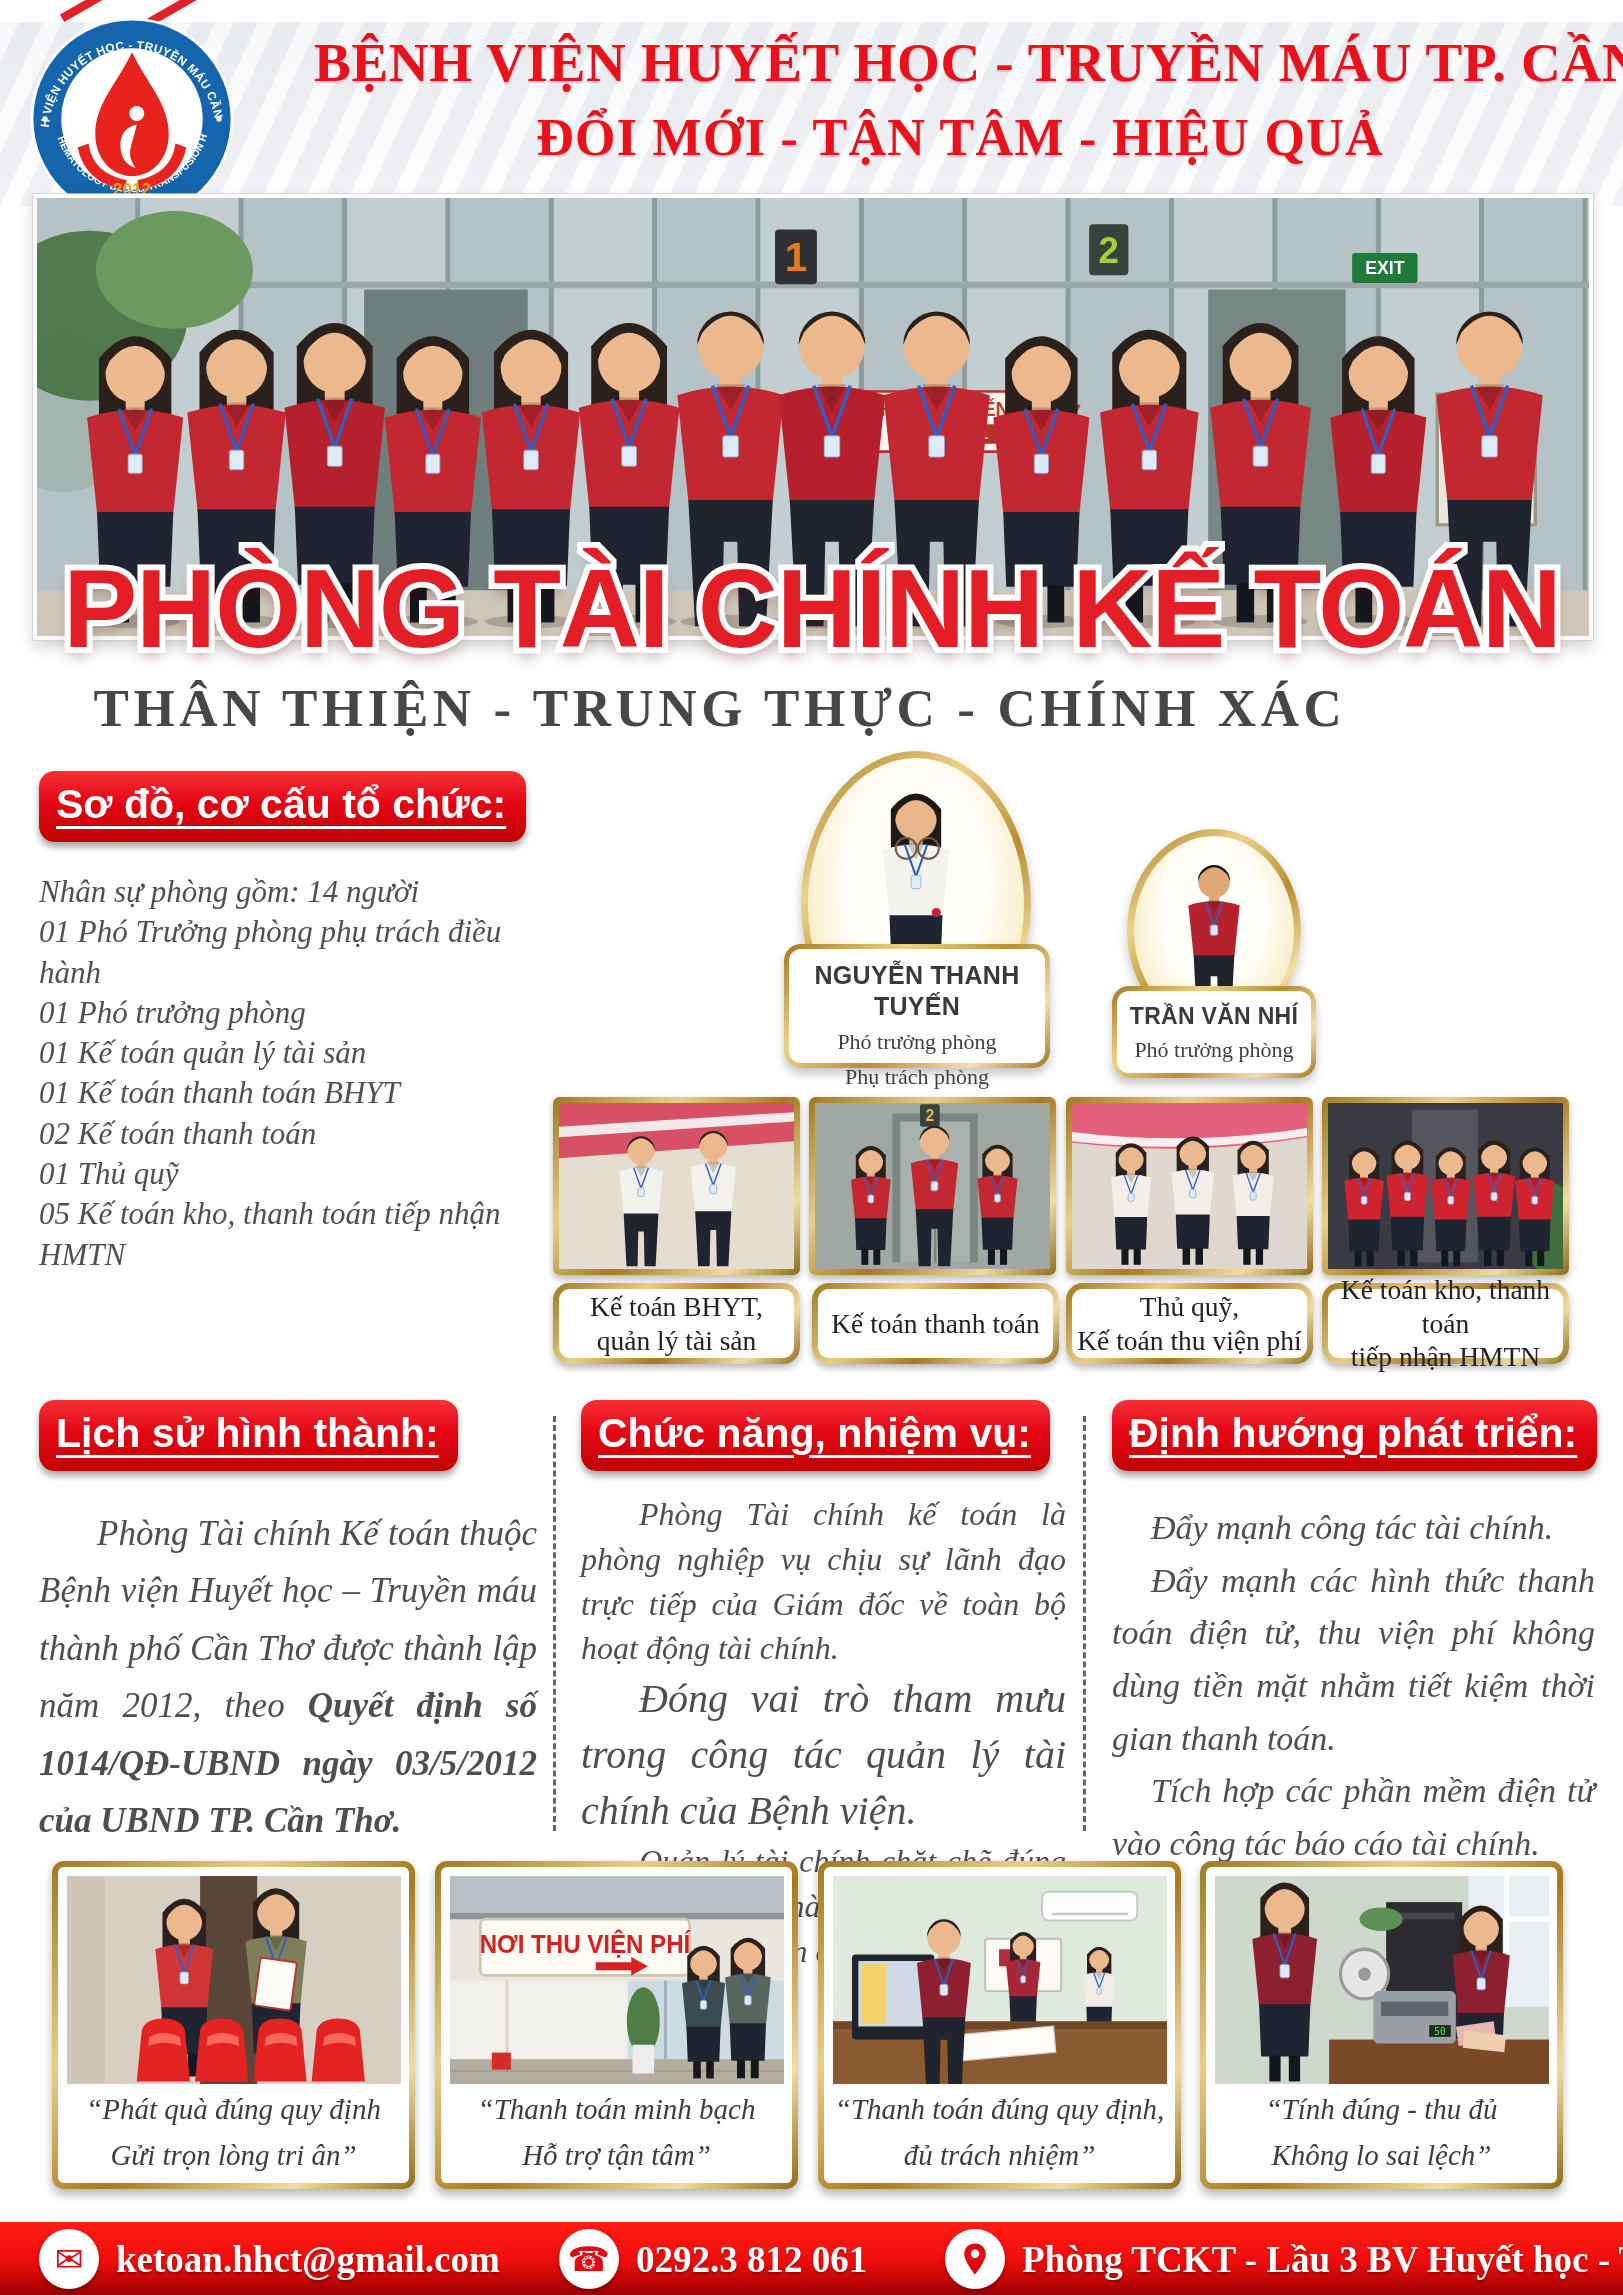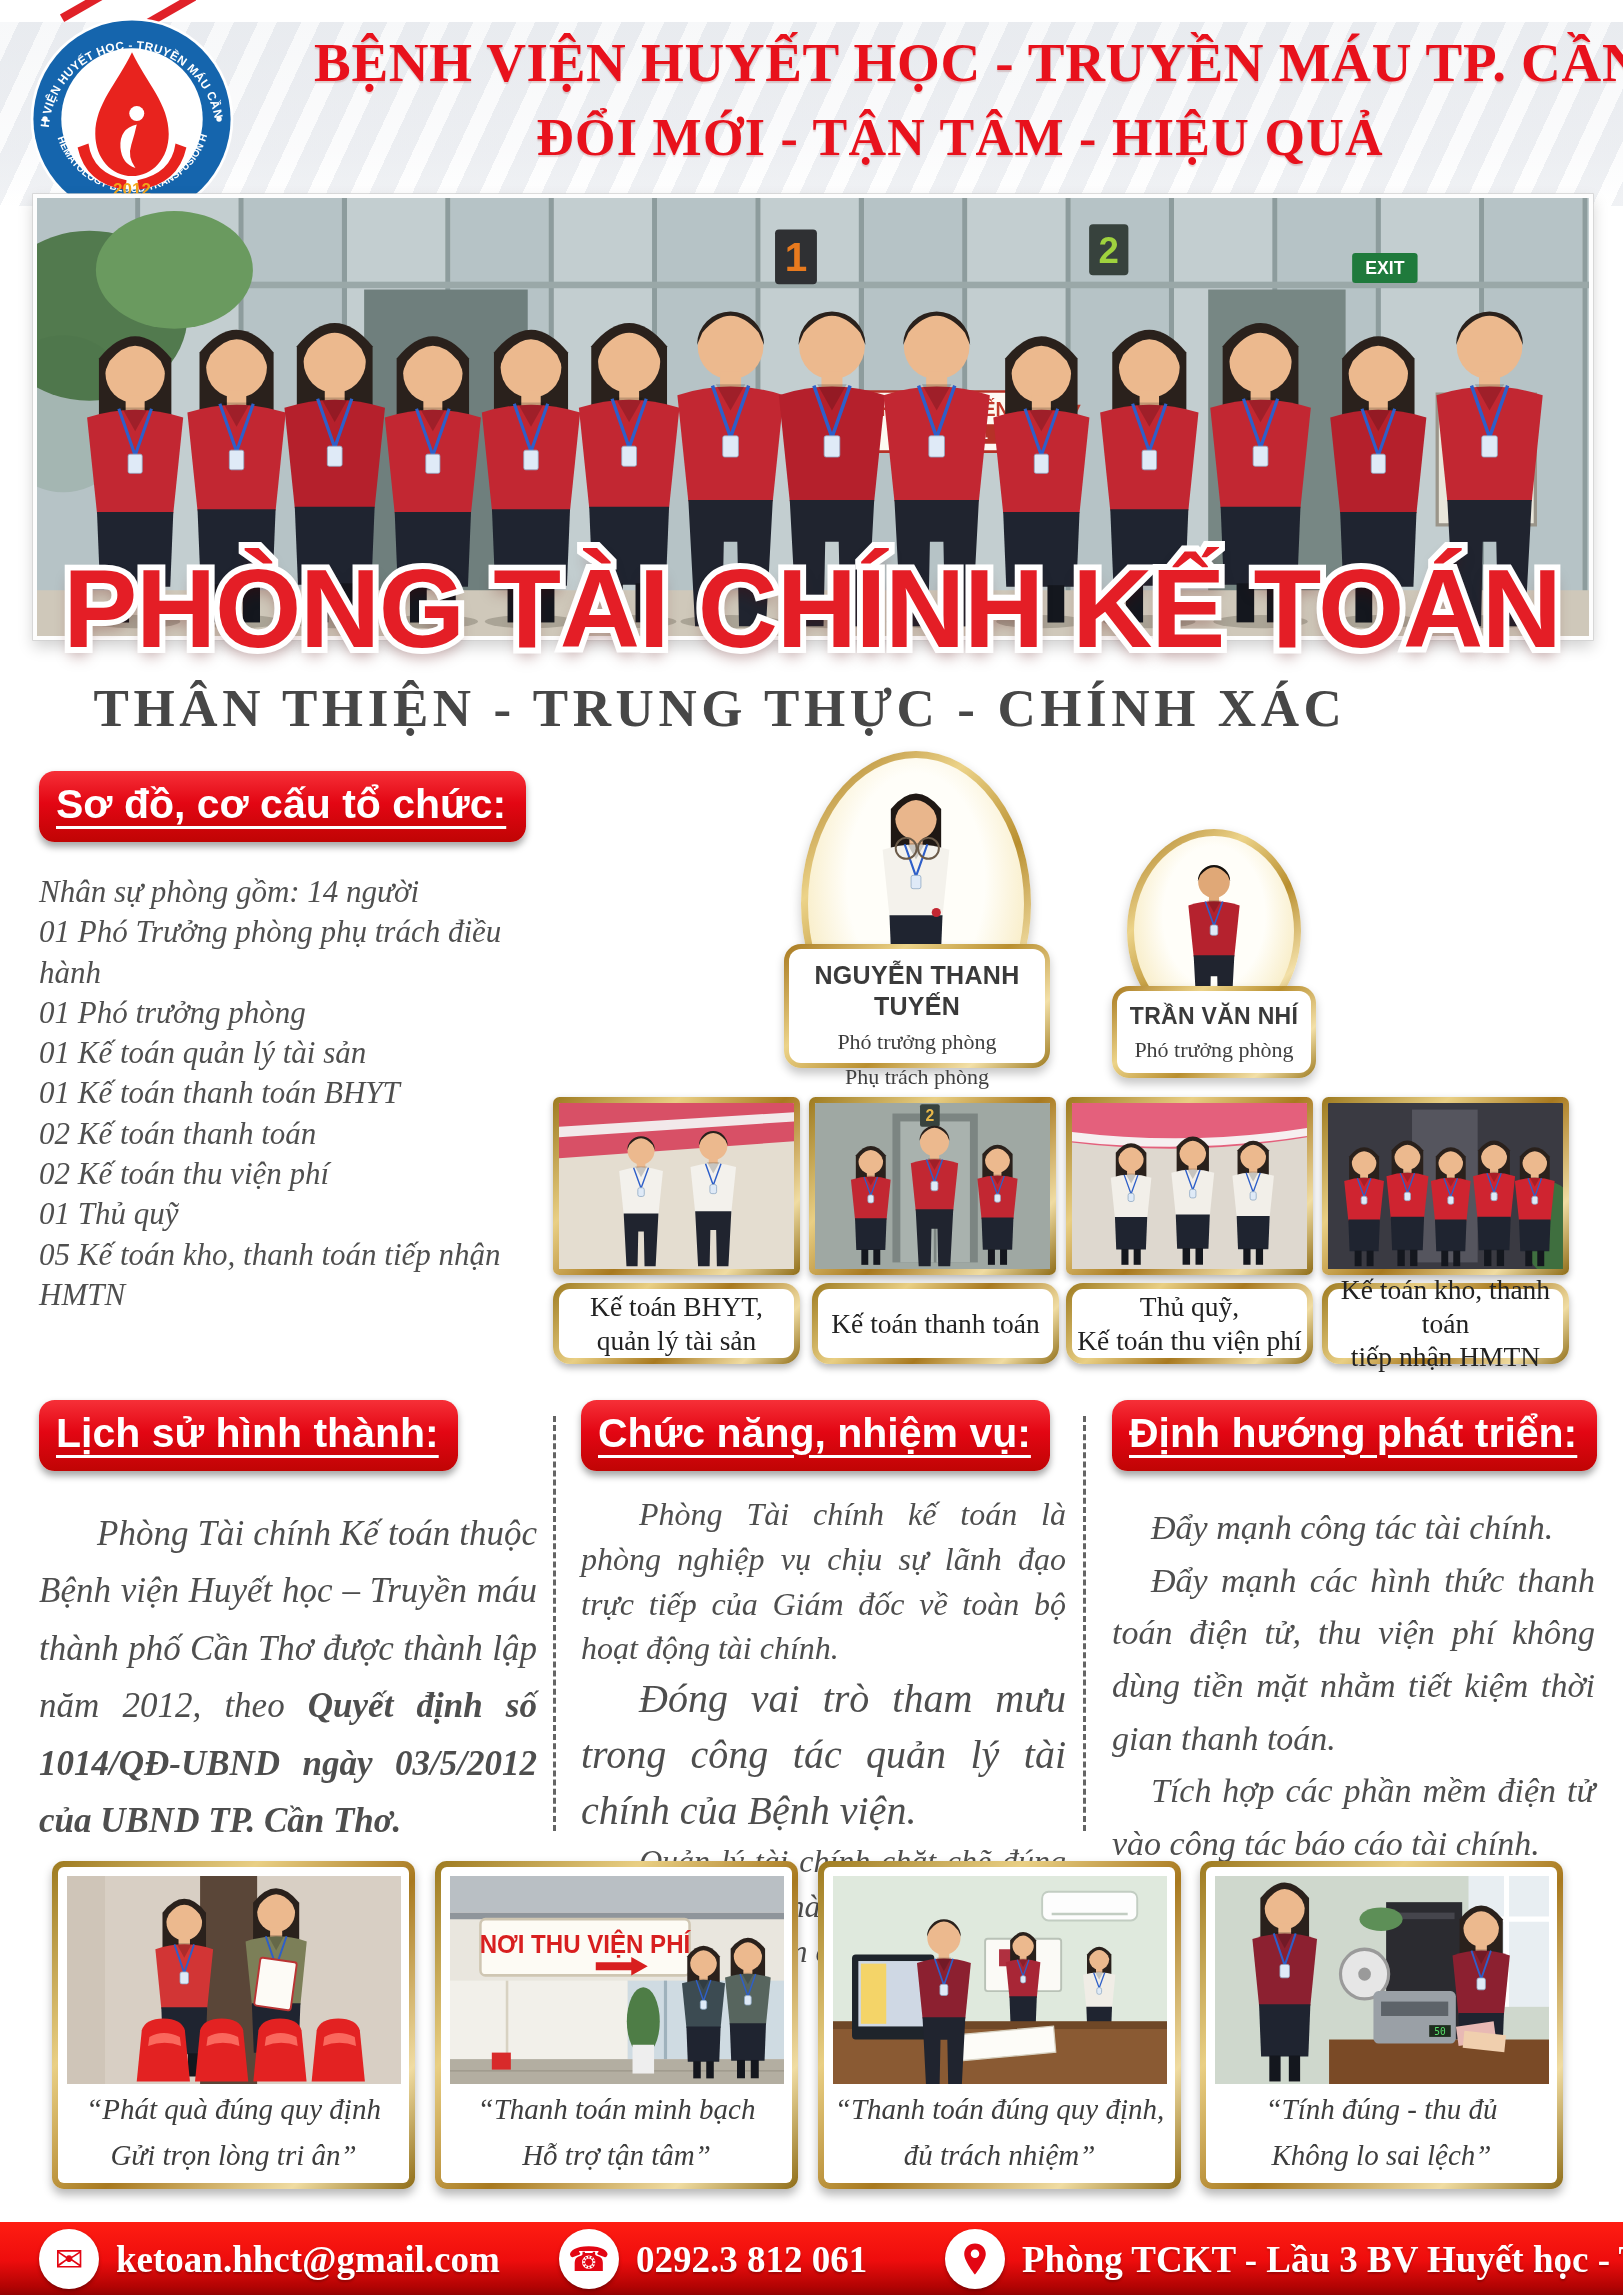--- a/index.html
+++ b/index.html
@@ -412,21 +412,20 @@
 
   <section class="org">
     <span class="sec-head">Sơ đồ, cơ cấu tổ chức:</span>
     <ul>
       <li>Nhân sự phòng gồm: 14 người</li>
       <li>01 Phó Trưởng phòng phụ trách điều hành</li>
       <li>01 Phó trưởng phòng</li>
       <li>01 Kế toán quản lý tài sản</li>
       <li>01 Kế toán thanh toán BHYT</li>
       <li>02 Kế toán thanh toán</li>
-      <li>02 Kế toán thu viện phí</li>
       <li>01 Thủ quỹ</li>
       <li>05 Kế toán kho, thanh toán tiếp nhận HMTN</li>
     </ul>
   </section>
 
   <div class="oval" style="left:801px; top:751px; width:230px; height:306px;">
     <svg id="scene-leader1" viewBox="0 0 330 446" preserveAspectRatio="none">
         <rect width="330" height="446" fill="none"></rect>
         <rect x="0" y="330" width="330" height="116" fill="#cfe0da"></rect>
         <rect x="0" y="322" width="330" height="14" fill="#b9cdc6"></rect>

